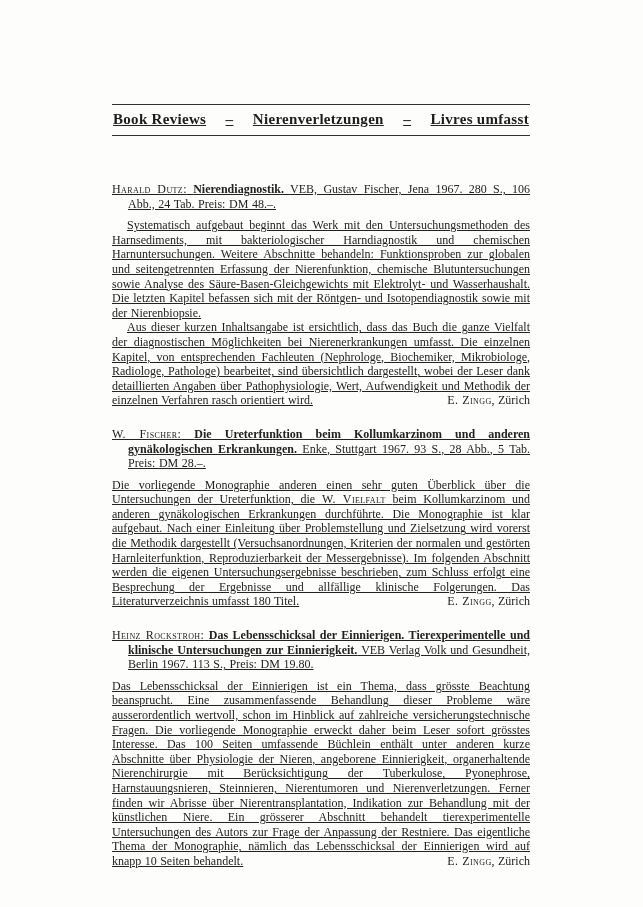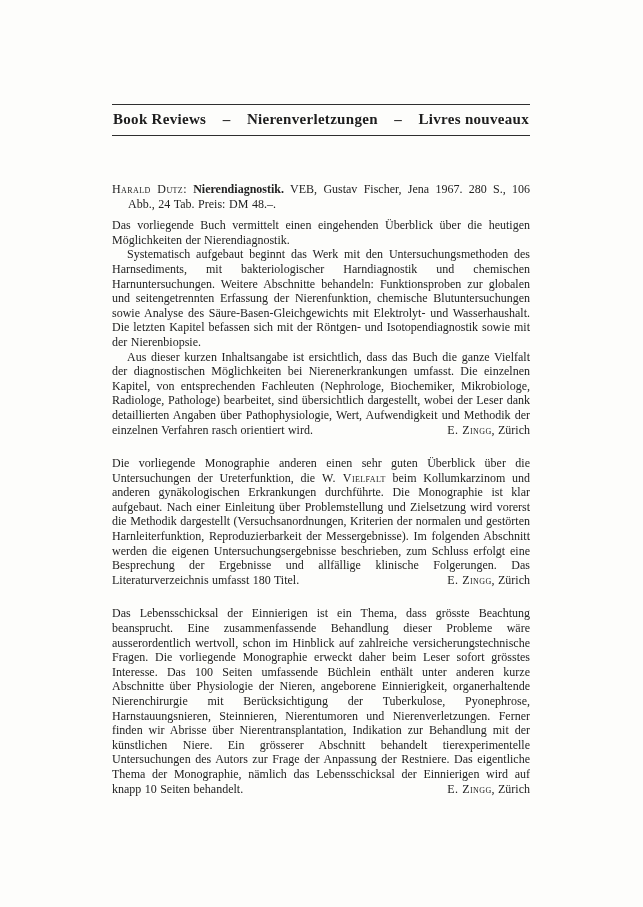--- a/index.html
+++ b/index.html
@@ -8,20 +8,21 @@
     background: #fdfdfb;
     font-family: "Liberation Serif", "DejaVu Serif", serif;
     color: #222222;
     position: relative;
     overflow: hidden;
   }
   .content {
     position: absolute;
     left: 112px; top: 104px;
     width: 418px;
+    text-decoration: underline;
   }
   .journal-header {
     border-top: 1.5px solid #2f2f2f;
     border-bottom: 1.5px solid #2f2f2f;
     padding: 6px 1px 7px 1px;
     display: flex;
     justify-content: space-between;
     align-items: baseline;
     font-weight: bold;
     font-size: 15px;
@@ -54,49 +55,58 @@
 </head>
 <body>
 
 <div class="content">
 
   <header class="journal-header">
     <span>Book Reviews</span>
     <span>–</span>
     <span>Nierenverletzungen</span>
     <span>–</span>
-    <span>Livres nouveaux</span>
+    <span>Livres umfasst</span>
   </header>
 
   <div class="reviews">
 
     <section class="review">
       <p class="review-heading">
         <span class="sc">Harald Dutz:</span>
         <span class="bold">Nierendiagnostik.</span>
         <span>VEB, Gustav Fischer, Jena 1967. 280 S., 106 Abb., 24 Tab. Preis: DM 48.–.</span>
       </p>
-      <p class="body">Das vorliegende Buch vermittelt einen eingehenden Überblick über die heutigen Möglichkeiten der Nierendiagnostik.</p>
       <p class="body indent">Systematisch aufgebaut beginnt das Werk mit den Untersuchungsmethoden des Harnsediments, mit bakteriologischer Harndiagnostik und chemischen Harnuntersuchungen. Weitere Abschnitte behandeln: Funktionsproben zur globalen und seitengetrennten Erfassung der Nierenfunktion, chemische Blutuntersuchungen sowie Analyse des Säure-Basen-Gleichgewichts mit Elektrolyt- und Wasserhaushalt. Die letzten Kapitel befassen sich mit der Röntgen- und Isotopendiagnostik sowie mit der Nierenbiopsie.</p>
       <p class="body indent">
         <span>Aus dieser kurzen Inhaltsangabe ist ersichtlich, dass das Buch die ganze Vielfalt der diagnostischen Möglichkeiten bei Nierenerkrankungen umfasst. Die einzelnen Kapitel, von entsprechenden Fachleuten (Nephrologe, Biochemiker, Mikrobiologe, Radiologe, Pathologe) bearbeitet, sind übersichtlich dargestellt, wobei der Leser dank detaillierten Angaben über Pathophysiologie, Wert, Aufwendigkeit und Methodik der einzelnen Verfahren rasch orientiert wird.</span>
         <span class="sig"><span class="sc">E. Zingg</span><span>, Zürich</span></span>
       </p>
     </section>
 
     <section class="review">
+      <p class="review-heading">
+        <span class="sc">W. Fischer:</span>
+        <span class="bold">Die Ureterfunktion beim Kollumkarzinom und anderen gynäkologischen Erkrankungen.</span>
+        <span>Enke, Stuttgart 1967. 93 S., 28 Abb., 5 Tab. Preis: DM 28.–.</span>
+      </p>
       <p class="body">
         <span>Die vorliegende Monographie anderen einen sehr guten Überblick über die Untersuchungen der Ureterfunktion, die</span>
         <span class="sc">W. Vielfalt</span>
         <span>beim Kollumkarzinom und anderen gynäkologischen Erkrankungen durchführte. Die Monographie ist klar aufgebaut. Nach einer Einleitung über Problemstellung und Zielsetzung wird vorerst die Methodik dargestellt (Versuchsanordnungen, Kriterien der normalen und gestörten Harnleiterfunktion, Reproduzierbarkeit der Messergebnisse). Im folgenden Abschnitt werden die eigenen Untersuchungsergebnisse beschrieben, zum Schluss erfolgt eine Besprechung der Ergebnisse und allfällige klinische Folgerungen. Das Literaturverzeichnis umfasst 180 Titel.</span>
         <span class="sig"><span class="sc">E. Zingg</span><span>, Zürich</span></span>
       </p>
     </section>
 
     <section class="review">
+      <p class="review-heading">
+        <span class="sc">Heinz Rockstroh:</span>
+        <span class="bold">Das Lebensschicksal der Einnierigen. Tierexperimentelle und klinische Untersuchungen zur Einnierigkeit.</span>
+        <span>VEB Verlag Volk und Gesundheit, Berlin 1967. 113 S., Preis: DM 19.80.</span>
+      </p>
       <p class="body">
         <span>Das Lebensschicksal der Einnierigen ist ein Thema, dass grösste Beachtung beansprucht. Eine zusammenfassende Behandlung dieser Probleme wäre ausserordentlich wertvoll, schon im Hinblick auf zahlreiche versicherungstechnische Fragen. Die vorliegende Monographie erweckt daher beim Leser sofort grösstes Interesse. Das 100 Seiten umfassende Büchlein enthält unter anderen kurze Abschnitte über Physiologie der Nieren, angeborene Einnierigkeit, organerhaltende Nierenchirurgie mit Berücksichtigung der Tuberkulose, Pyonephrose, Harnstauungsnieren, Steinnieren, Nierentumoren und Nierenverletzungen. Ferner finden wir Abrisse über Nierentransplantation, Indikation zur Behandlung mit der künstlichen Niere. Ein grösserer Abschnitt behandelt tierexperimentelle Untersuchungen des Autors zur Frage der Anpassung der Restniere. Das eigentliche Thema der Monographie, nämlich das Lebensschicksal der Einnierigen wird auf knapp 10 Seiten behandelt.</span>
         <span class="sig"><span class="sc">E. Zingg</span><span>, Zürich</span></span>
       </p>
     </section>
 
   </div>
 </div>
 
 </body></html>

